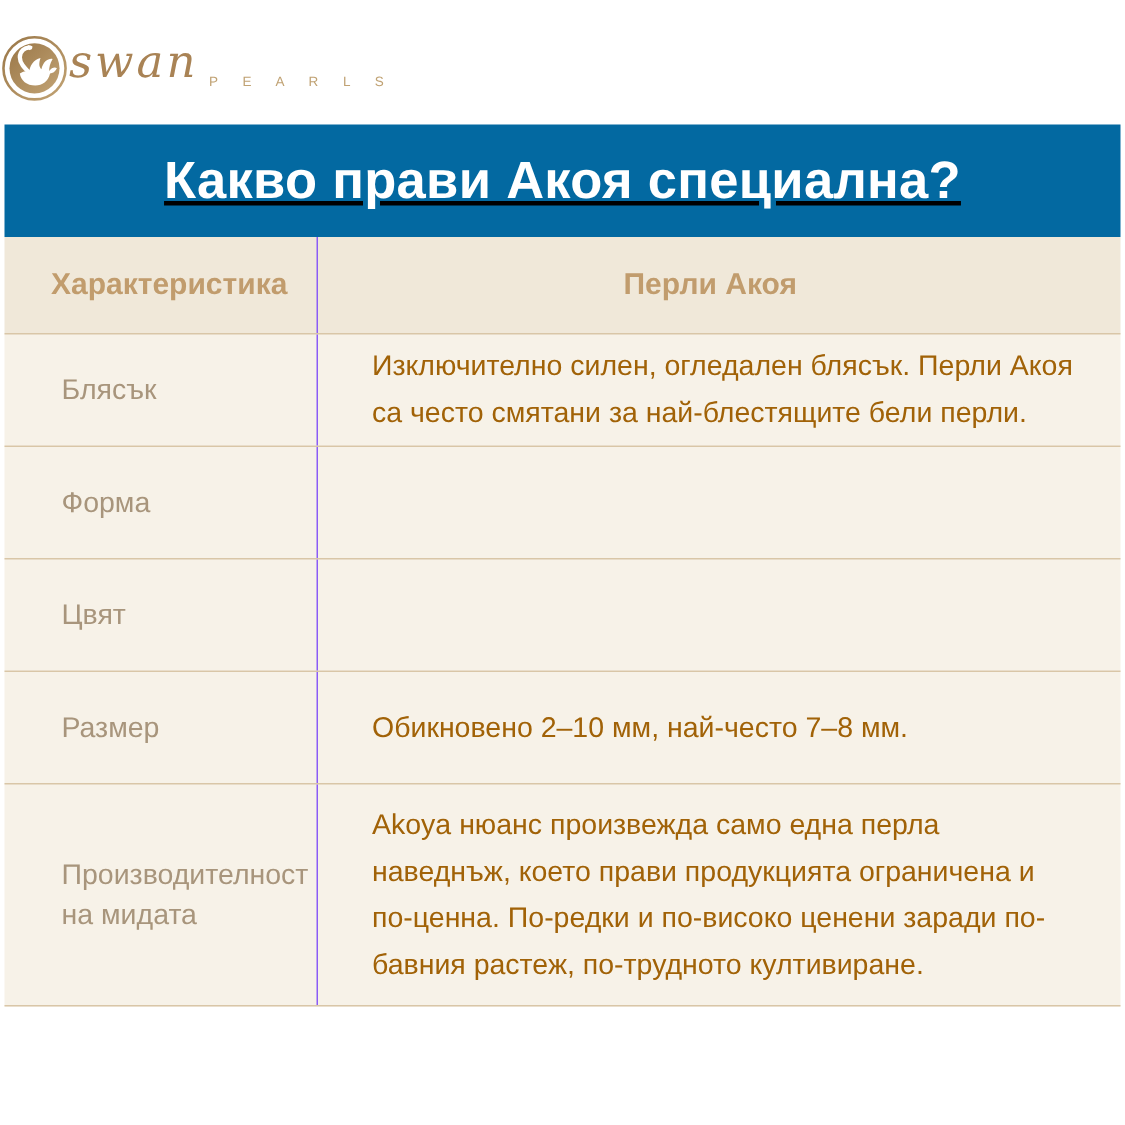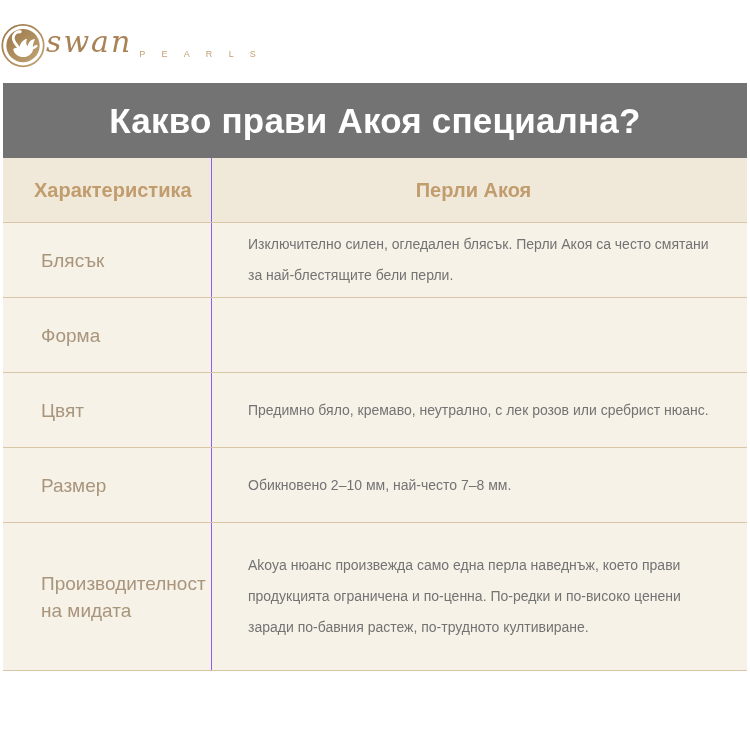--- a/index.html
+++ b/index.html
@@ -38,24 +38,25 @@
     margin-top: 18px;
     padding-left: 7px; 
   }
 
   
   .content {
     margin: 0 3px;
   }
   .banner {
     height: 75px;
-    background: #737373;
+    background: #0369a1;
     display: flex;
     align-items: center;
     justify-content: center;
+    text-decoration: underline;
   }
   .banner-title {
     color: #ffffff;
     font-size: 35px;
     font-weight: bold;
     letter-spacing: 0.2px;
   }
 
   
   .ptable { width: 100%; }
@@ -82,22 +83,22 @@
     padding: 8px 14px 8px 38px;
     color: #a8957c;
     font-size: 19px;
     line-height: 27px;
   }
   .cell-value {
     flex: 1;
     display: flex;
     align-items: center;
     padding: 8px 28px 8px 36px;
-    color: #737373;
-    font-size: 14px;
+    color: #a16207;
+    font-size: 19px;
     line-height: 31px;
   }
   .trow.header .cell-label {
     color: #c19c6d;
     font-weight: bold;
     font-size: 20px;
     padding-left: 31px;
   }
   .trow.header .cell-value {
     color: #c19c6d;
@@ -157,21 +158,20 @@
       <div class="cell-label">Блясък</div>
       <div class="cell-value">Изключително силен, огледален блясък. Перли Акоя са често смятани за най-блестящите бели перли.</div>
     </div>
 
     <div class="trow r75">
       <div class="cell-label">Форма</div>
     </div>
 
     <div class="trow r75">
       <div class="cell-label">Цвят</div>
-      <div class="cell-value">Предимно бяло, кремаво, неутрално, с лек розов или сребрист нюанс.</div>
     </div>
 
 
     <div class="trow r75">
       <div class="cell-label">Размер</div>
       <div class="cell-value">Обикновено 2–10 мм, най-често 7–8 мм.</div>
     </div>
 
     <div class="trow r149">
       <div class="cell-label">Производителност на мидата</div>

